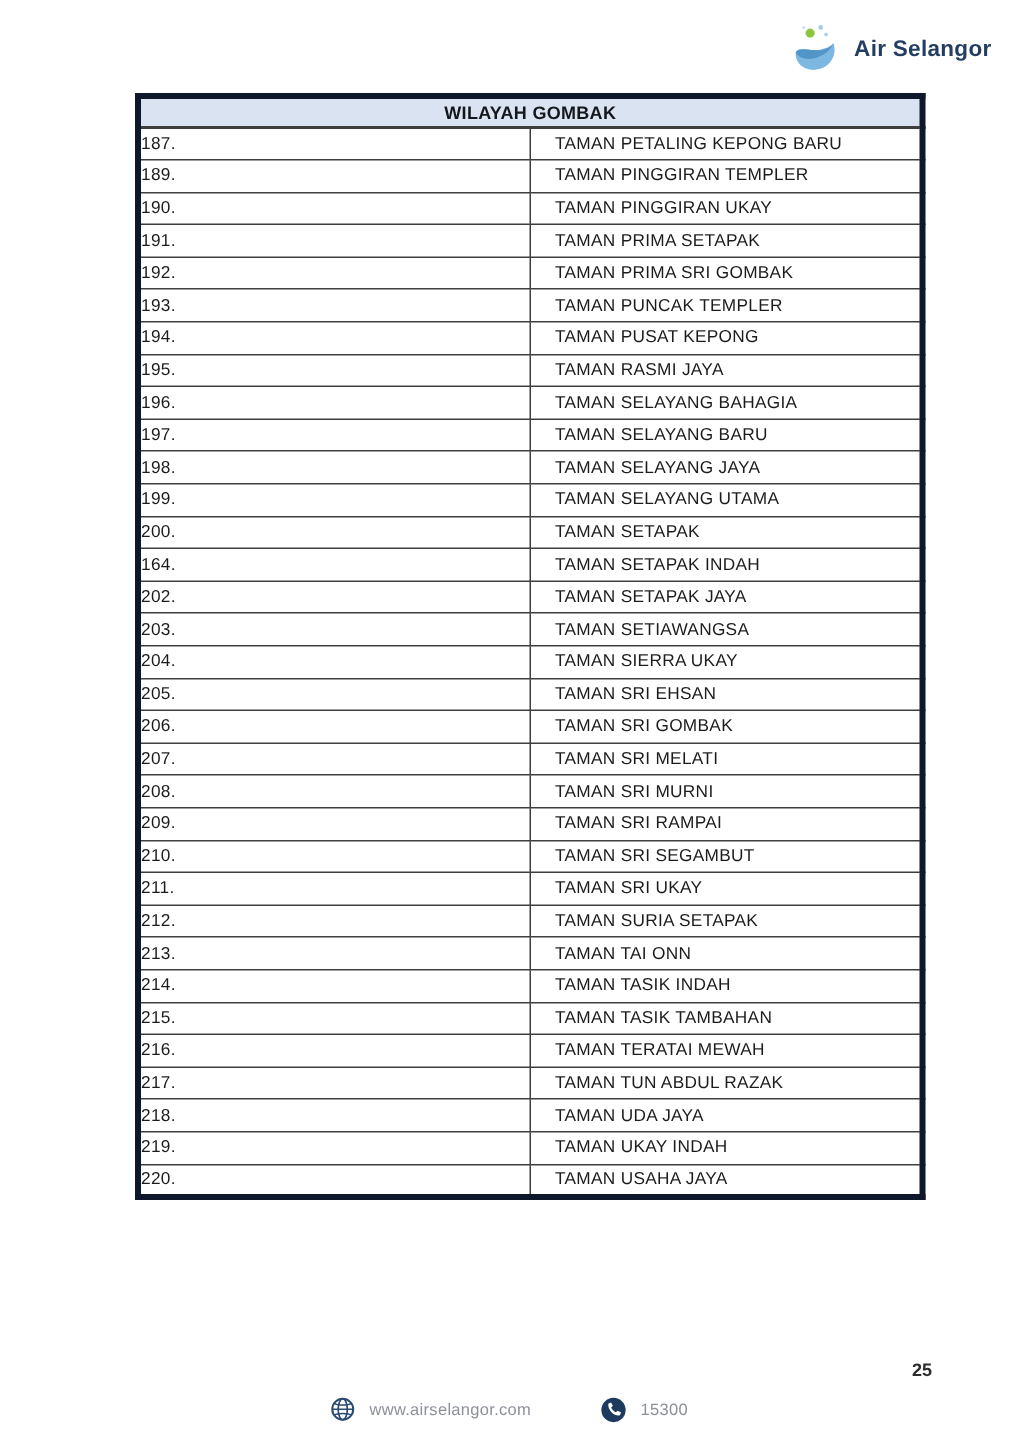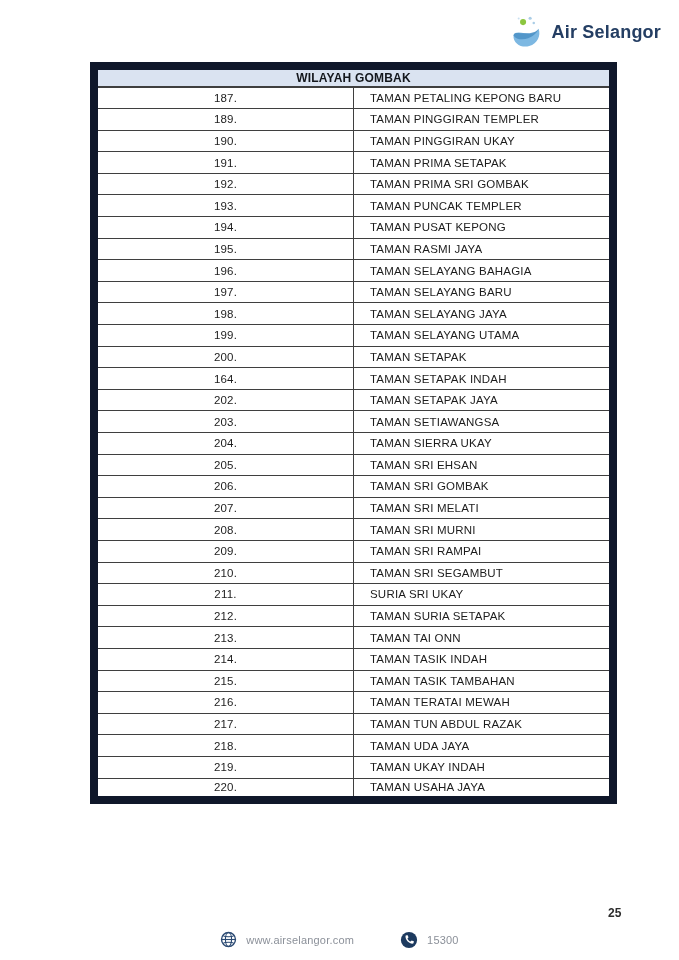--- a/index.html
+++ b/index.html
@@ -16,21 +16,21 @@
   .logo {
     position: absolute;
     top: 14px;
     right: 18px;
     display: flex;
     align-items: center;
     gap: 7px;
   }
   .logo-icon svg { display: block; }
   .logo-text {
-    font-size: 18px;
+    font-size: 15px;
     font-weight: bold;
     color: #243e63;
     letter-spacing: 0.2px;
   }
   
   .region-table {
     position: absolute;
     left: 90px;
     top: 62px;
     width: 527px;
@@ -48,23 +48,23 @@
   .region-table th {
     height: 21px;
     background: #dae3f1;
     font-weight: bold;
     font-size: 12px;
     text-align: center;
     color: #14171c;
     border-width: 2px;
   }
   .region-table td { height: 21.6px; }
-  .region-table td.num { width: 52px; text-align: center; }
+  .region-table td.num { width: 52px; }
   .region-table td.name { padding-left: 16px; text-align: left; }
-  .region-table { border: 8px solid #0f172a; }
+  .region-table { border: 4px solid #0f172a; }
   
   .page-number {
     position: absolute;
     top: 906px;
     left: 608px;
     font-size: 12px;
     color: #2d2d2d;
     font-weight: bold;
   }
   
@@ -203,21 +203,21 @@
         <tr>
           <td class="num">209.</td>
           <td class="name">TAMAN SRI RAMPAI</td>
         </tr>
         <tr>
           <td class="num">210.</td>
           <td class="name">TAMAN SRI SEGAMBUT</td>
         </tr>
         <tr>
           <td class="num">211.</td>
-          <td class="name">SURIA SRI UKAY</td>
+          <td class="name">TAMAN SRI UKAY</td>
         </tr>
         <tr>
           <td class="num">212.</td>
           <td class="name">TAMAN SURIA SETAPAK</td>
         </tr>
         <tr>
           <td class="num">213.</td>
           <td class="name">TAMAN TAI ONN</td>
         </tr>
         <tr>

